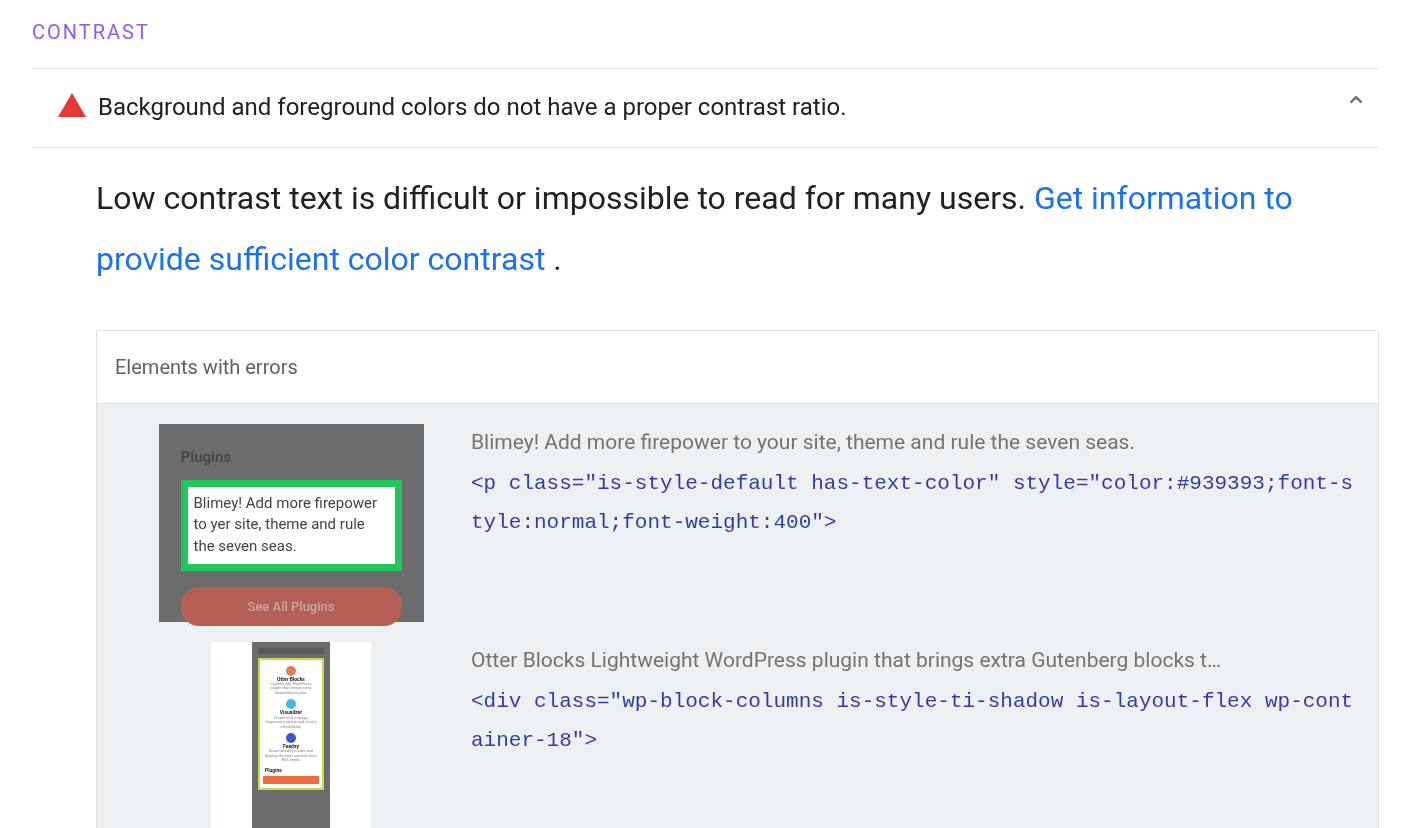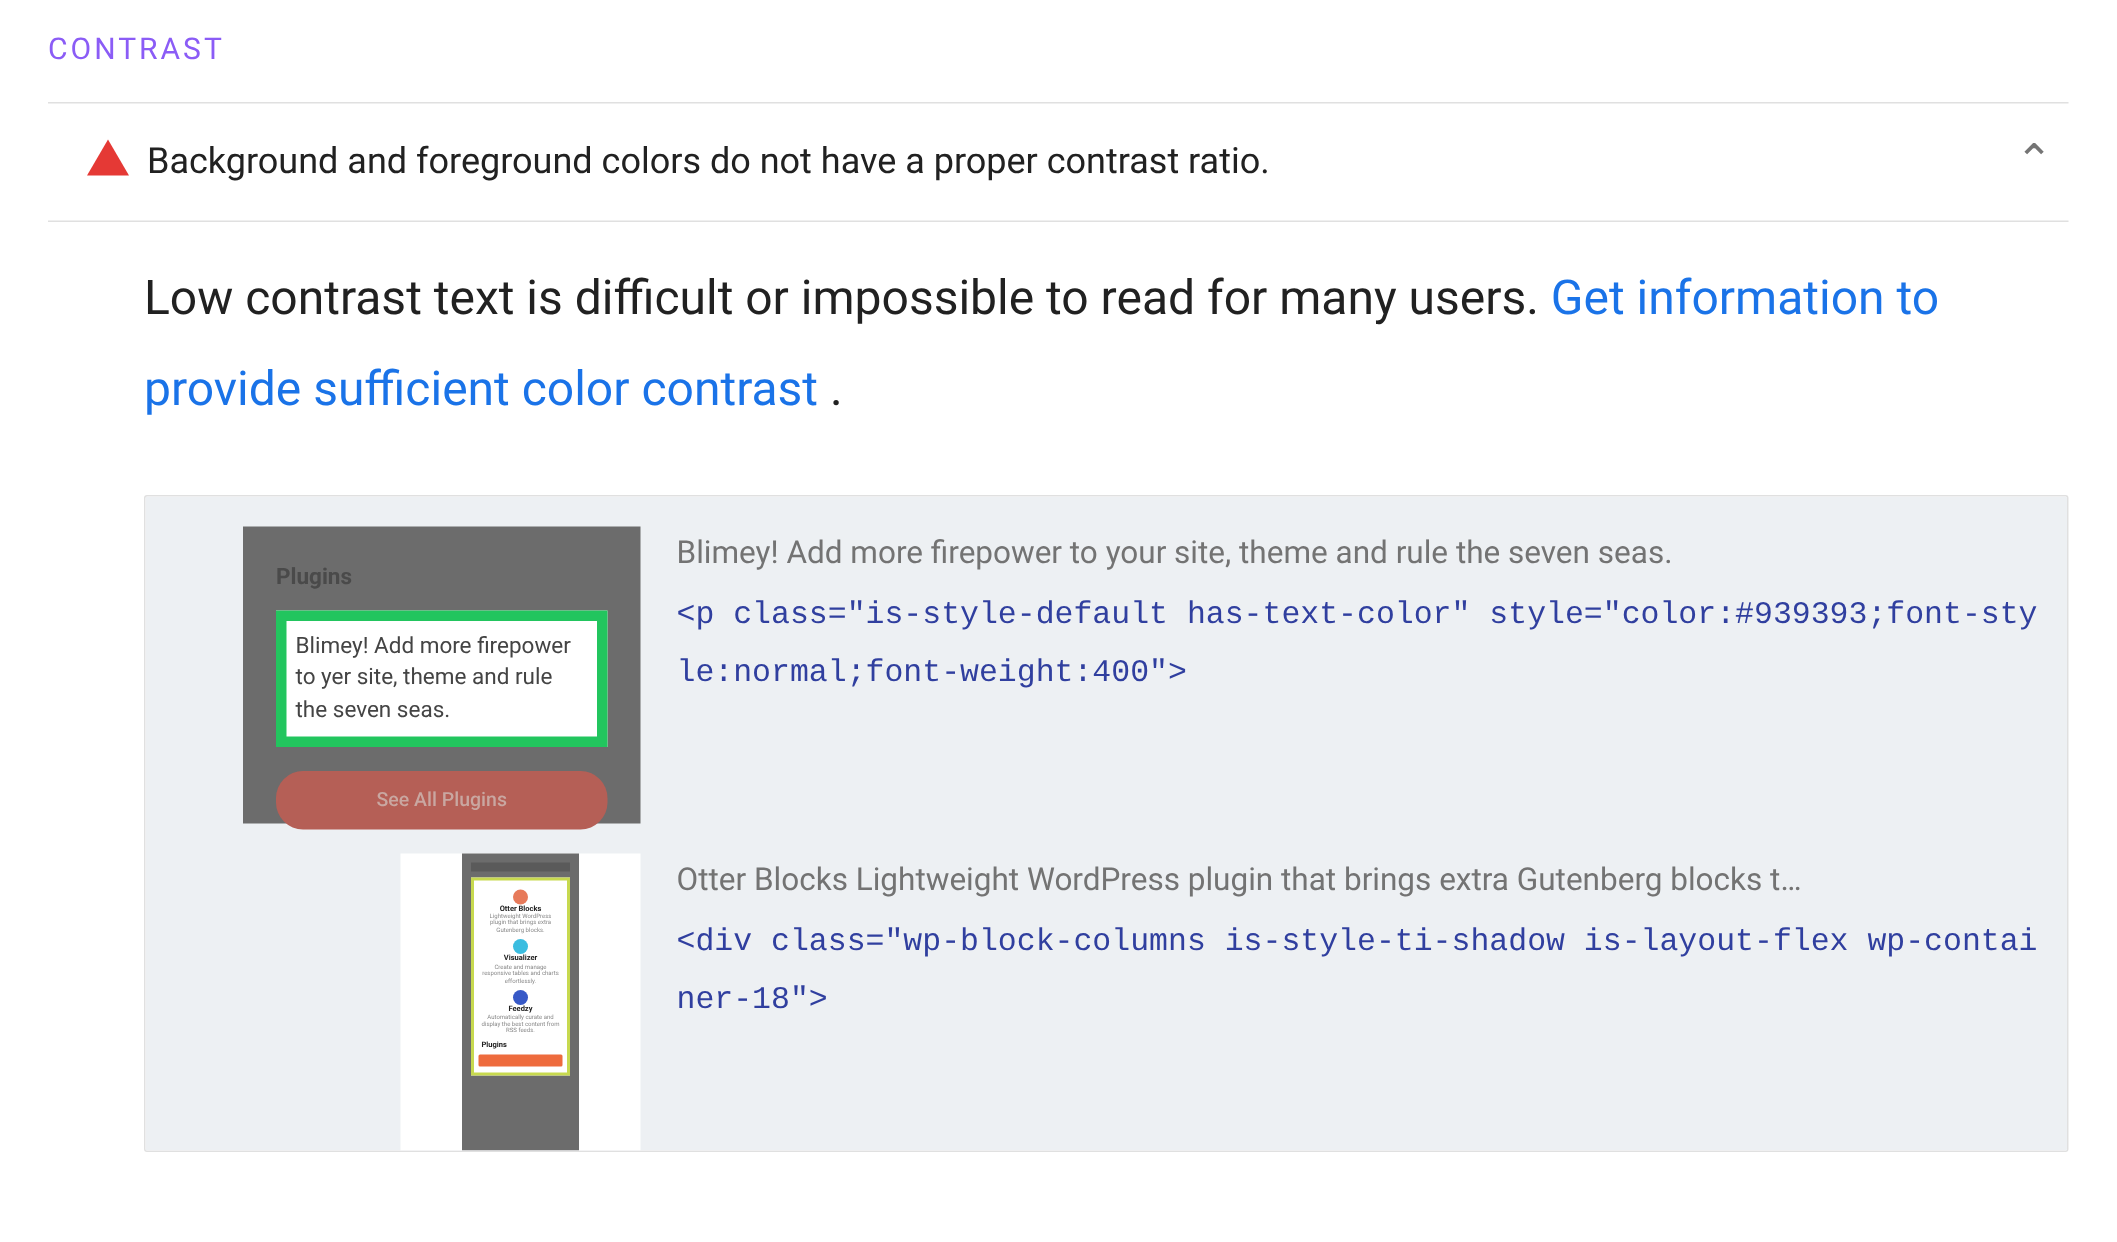--- a/index.html
+++ b/index.html
@@ -89,21 +89,22 @@
   .error-row {
     display: flex;
     align-items: flex-start;
     padding: 20px 18px 0 18px;
     gap: 24px;
   }
   .thumb-wrap {
     width: 312px;
     flex-shrink: 0;
     display: flex;
-    justify-content: flex-end;
+    justify-content: center;
+    margin-left: 20px;
   }
   
   .thumb1 {
     width: 265px;
     height: 198px;
     background: #6c6c6c;
     position: relative;
     padding: 24px 22px 22px 22px;
   }
   .thumb1-title {
@@ -232,20 +233,21 @@
     <div class="chevron">⌃</div>
   </div>
   <hr class="divider">
 
   <div class="audit-body">
     <p class="description">
       <span>Low contrast text is difficult or impossible to read for many users. </span><a href="#">Get information to provide sufficient color contrast</a><span> .</span>
     </p>
 
     <div class="panel">
+      <div class="panel-header">Elements with errors</div>
       <div class="panel-body">
 
         <div class="error-row">
           <div class="thumb-wrap">
             <div class="thumb1">
               <div class="thumb1-title">Plugins</div>
               <div class="thumb1-highlight">Blimey! Add more firepower to yer site, theme and rule the seven seas.</div>
               <div class="thumb1-btn">See All Plugins</div>
             </div>
           </div>

